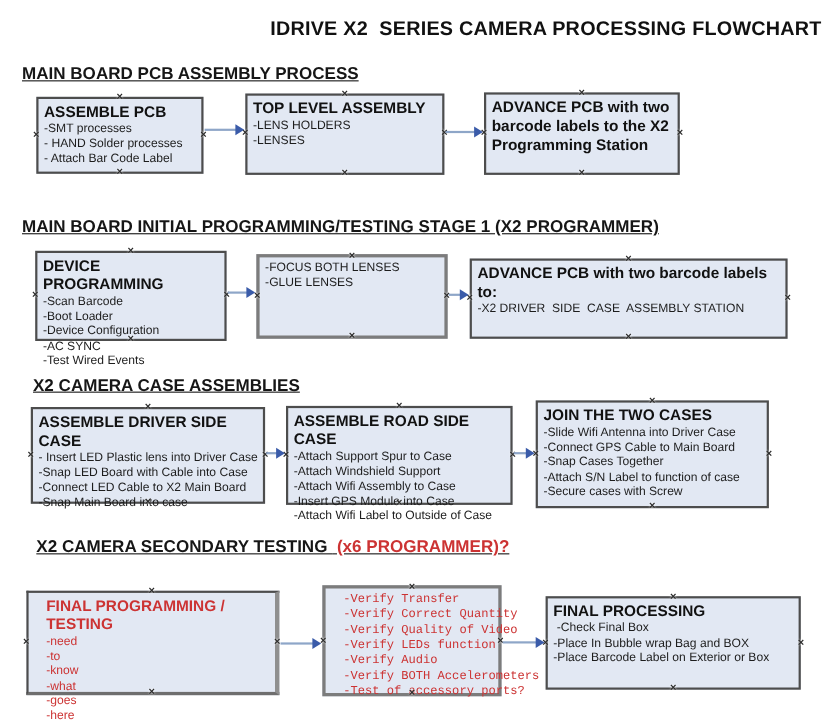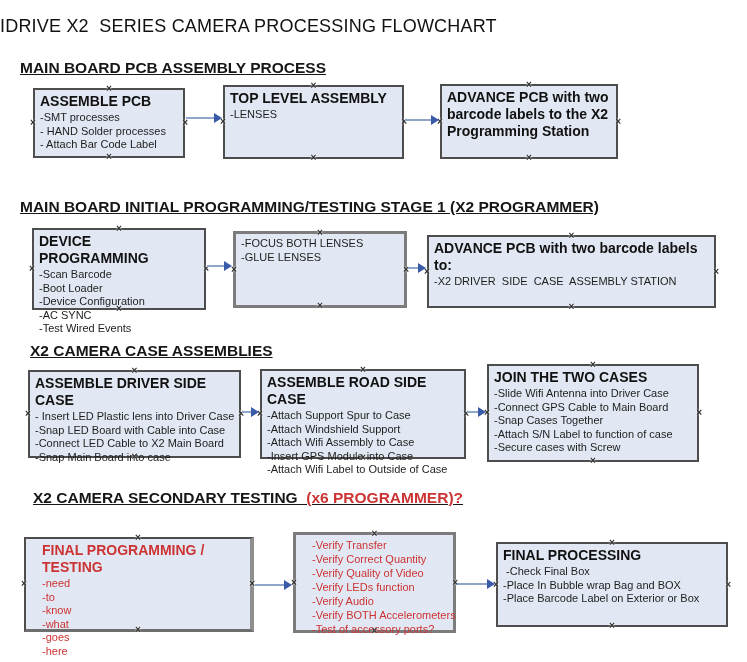--- a/index.html
+++ b/index.html
@@ -1,36 +1,36 @@
 <!DOCTYPE html>
 <html><head>
 <meta charset="utf-8">
 <style>
   html,body{margin:0;padding:0;background:#ffffff;}
   #stage{
     position:relative;width:747px;height:662px;background:#ffffff;overflow:hidden;
     font-family:"Liberation Sans",sans-serif;color:#1d1d1d;
   }
   .main-title{
-    position:absolute;left:0;top:16px;width:747px;text-align:left;
-    font-size:18px;font-weight:normal;color:#111;white-space:pre-wrap;letter-spacing:.2px;
+    position:absolute;left:0;top:16px;width:747px;text-align:right;
+    font-size:18px;font-weight:bold;color:#111;white-space:pre-wrap;letter-spacing:.2px;
   }
   .section-heading{
     position:absolute;font-size:15.5px;font-weight:bold;color:#161616;white-space:pre;letter-spacing:0;text-decoration:underline;
   }
   .section-heading .red-part{color:var(--red,#cc3333);white-space:pre;}
   .flow-box{
     position:absolute;box-sizing:border-box;background:var(--box-fill,#e2e8f3);
     border:2px solid var(--box-border,#4d4d4d);padding:3px 4px 2px 5px;overflow:visible;
   }
   .flow-box.gray-border{border:3px solid var(--gray-border,#7c7c7c);}
   .flow-box.shadow-rb{border-right:4px solid #8f8f8f;border-bottom:3px solid #6e6e6e;}
   .box-title{font-size:14px;font-weight:bold;color:#111;line-height:17px;margin-bottom:1px;white-space:pre-wrap;}
   .box-item{font-size:11px;line-height:13.5px;color:#1d1d1d;white-space:pre;}
-  .flow-box.lh14 .box-item{line-height:14px;}
+  .flow-box.lh14 .box-item{line-height:14px;font-family:Liberation Mono, monospace;}
   .flow-box.red .box-title,.flow-box.red .box-item{color:var(--red,#cc3333);margin-left:11px;}
   .arrow{position:absolute;height:10px;}
   .arrow .arrow-line{position:absolute;left:0;right:5px;top:4px;height:2px;background:var(--arrow-line,#8ea6c8);}
   .arrow .arrow-head{
     position:absolute;right:0;top:0;width:0;height:0;
     border-left:8px solid var(--arrow-head,#3a5ba9);border-top:5px solid transparent;border-bottom:5px solid transparent;
   }
   .handle{
     position:absolute;font-size:10px;line-height:8px;color:#2b2b2b;font-weight:bold;
     text-shadow:0 0 2px #ffffff;pointer-events:none;
@@ -55,20 +55,21 @@
     <div class="box-item">- HAND Solder processes</div>
     <div class="box-item">- Attach Bar Code Label</div>
   <span class="handle h-top">×</span>
       <span class="handle h-bottom">×</span>
       <span class="handle h-left">×</span>
       <span class="handle h-right">×</span>
     </div>
 
   <div class="flow-box" style="left:223px;top:85px;width:181px;height:74px;">
     <div class="box-title">TOP LEVEL ASSEMBLY</div>
+    <div class="box-item">-LENS HOLDERS</div>
     <div class="box-item">-LENSES</div>
   <span class="handle h-top">×</span>
       <span class="handle h-bottom">×</span>
       <span class="handle h-left">×</span>
       <span class="handle h-right">×</span>
     </div>
 
   <div class="flow-box" style="left:440px;top:84px;width:178px;height:75px;">
     <div class="box-title">ADVANCE PCB with two barcode labels to the X2 Programming Station</div>
   <span class="handle h-top">×</span>

